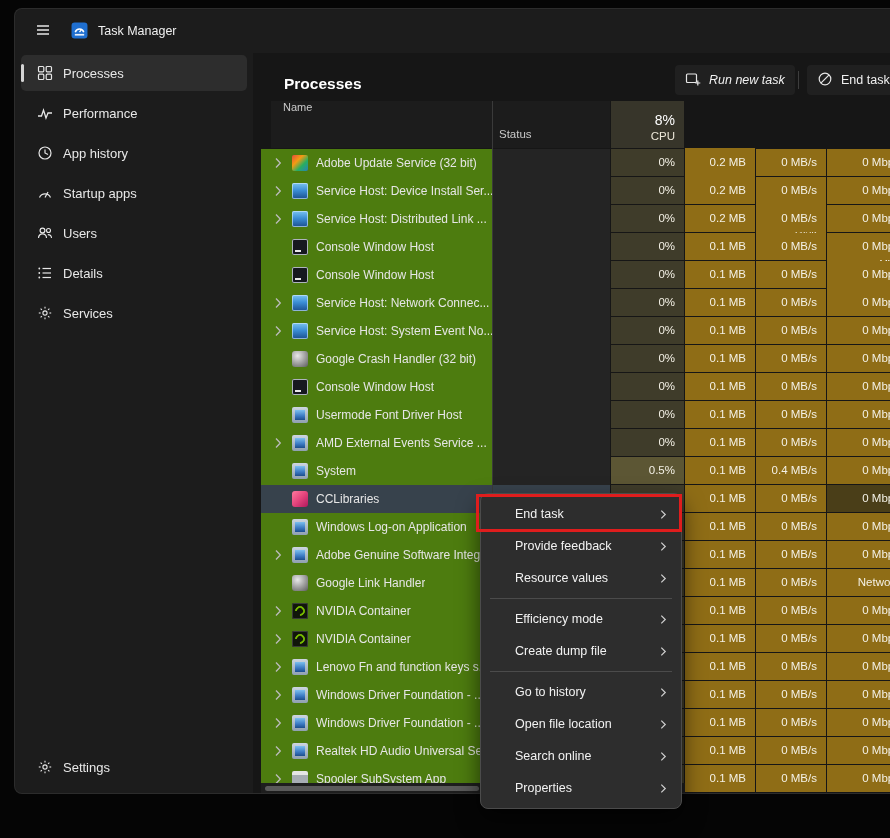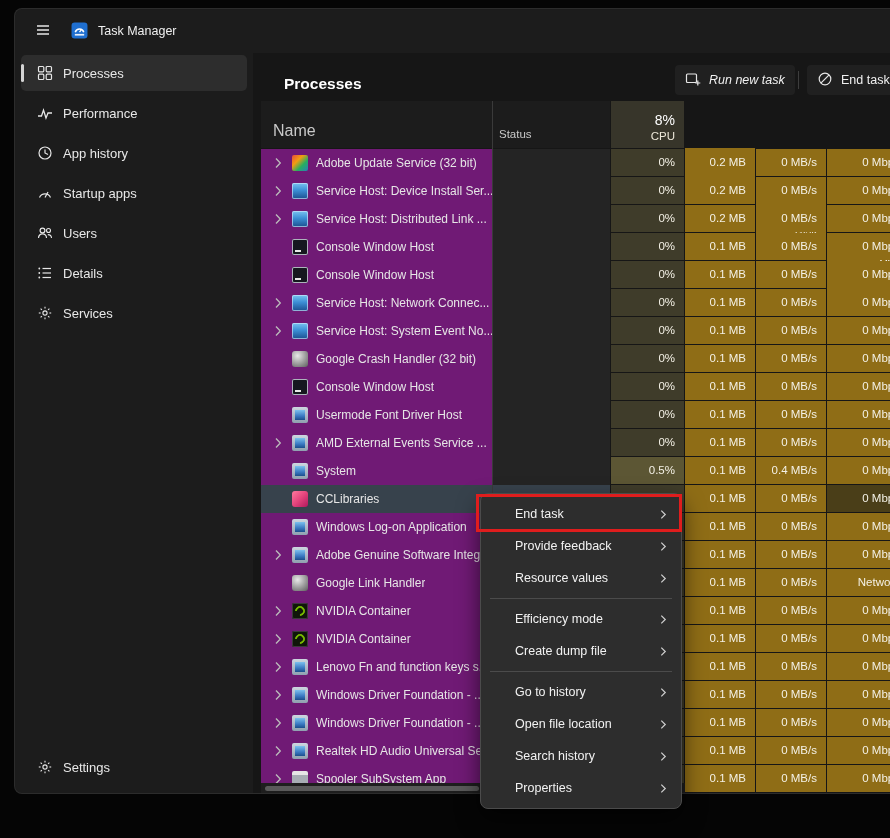--- a/index.html
+++ b/index.html
@@ -35,39 +35,39 @@
   .main-bg { position:absolute; left:238px; top:44px; right:0; bottom:0; background:#161616; }
   .page-title { position:absolute; left:269px; top:66px; font-size:15.5px; font-weight:600; color:#fff; }
   .btn { position:absolute; top:56px; height:30px; display:flex; align-items:center; gap:8px; padding:0 10px;
          background:rgba(255,255,255,0.045); border:none; border-radius:4px; color:#f0f0f0; font-size:12.5px; white-space:nowrap; }
   .btn-run { left:660px;font-style:italic; }
   .btn-end { left:792px; }
   .btn-divider { position:absolute; left:783px; top:62px; width:1px; height:18px; background:#3d3d3d; }
 
   
   .hcell { position:absolute; top:92px; height:47px; }
-  .h-name { left:246px; width:231px; background:#1c1c1c; display:flex; align-items:flex-end;
-            padding:0 0 8px 12px; color:#c9c9c9; font-size:16px; }
+  .h-name { left:256px; width:231px; background:#1c1c1c; display:flex; 
+            padding:0 0 8px 12px; color:#c9c9c9; font-size:11px; }
   .h-status { left:478px; width:117px; background:#1c1c1c; display:flex; align-items:flex-end;
               padding:0 0 8px 6px; color:#c9c9c9; font-size:11.5px; }
   .heat-header { display:flex; flex-direction:column; align-items:flex-end; justify-content:flex-end;
                  padding:0 9px 6px 0; position:relative; }
   .h-cpu { left:596px; width:73px; background:#37352a; }
   .h-mem { left:670px; width:70px; background:#8f6d16; }
   .h-disk { left:741px; width:70px; background:#8f6d16; }
   .h-net { left:812px; width:86px; background:#8f6d16; padding-right:13px; }
   .hpct { font-size:14px; color:#fff; }
   .hlab { font-size:11.5px; color:#ece7d8; margin-top:2px; }
   .sort-caret { position:absolute; left:12px; top:3px; }
   .vline { position:absolute; left:477px; top:92px; width:1px; height:692px; background:#3a3a3a; }
 
   
   .tbody { position:absolute; left:246px; top:140px; }
   .prow { display:grid; grid-template-columns:231px 117px 73px 70px 70px 86px; column-gap:1px; height:28px; }
-  .c-name { background:#701a75; display:flex; align-items:center; padding-left:13px; color:#e6e6e6;
+  .c-name { background:#4d7c0f; display:flex; align-items:center; padding-left:13px; color:#e6e6e6;
             font-size:12px; overflow:hidden; white-space:nowrap; }
   .c-status { background:#242424; }
   .prow.sel .c-name, .prow.sel .c-status { background:#37424c; }
   .heatc { height:27px; line-height:27px; text-align:right; padding-right:9px; font-size:11.5px;
            color:#f4f1e6; overflow:hidden; white-space:nowrap; }
   .c-net { padding-right:13px; }
   .lv0 { background:#3f3c2a; }
   .lv1 { background:#5c5634; }
   .hot { background:#8f6d16; }
   .dimn { background:#4a3e18; }
@@ -724,21 +724,21 @@
   </div>
       <div class="menu-item">
     <span class="mi-label">Open file location</span>
     <span class="mi-chevron" hidden="">
           <svg width="7" height="11" viewBox="0 0 8 12">
             <polyline points="1.5,1.5 6,6 1.5,10.5" fill="none" stroke="#cfcfcf" stroke-width="1.4"></polyline>
           </svg>
         </span>
   </div>
       <div class="menu-item">
-    <span class="mi-label">Search history</span>
+    <span class="mi-label">Search online</span>
     <span class="mi-chevron" hidden="">
           <svg width="7" height="11" viewBox="0 0 8 12">
             <polyline points="1.5,1.5 6,6 1.5,10.5" fill="none" stroke="#cfcfcf" stroke-width="1.4"></polyline>
           </svg>
         </span>
   </div>
       <div class="menu-item">
     <span class="mi-label">Properties</span>
     <span class="mi-chevron" hidden="">
           <svg width="7" height="11" viewBox="0 0 8 12">

